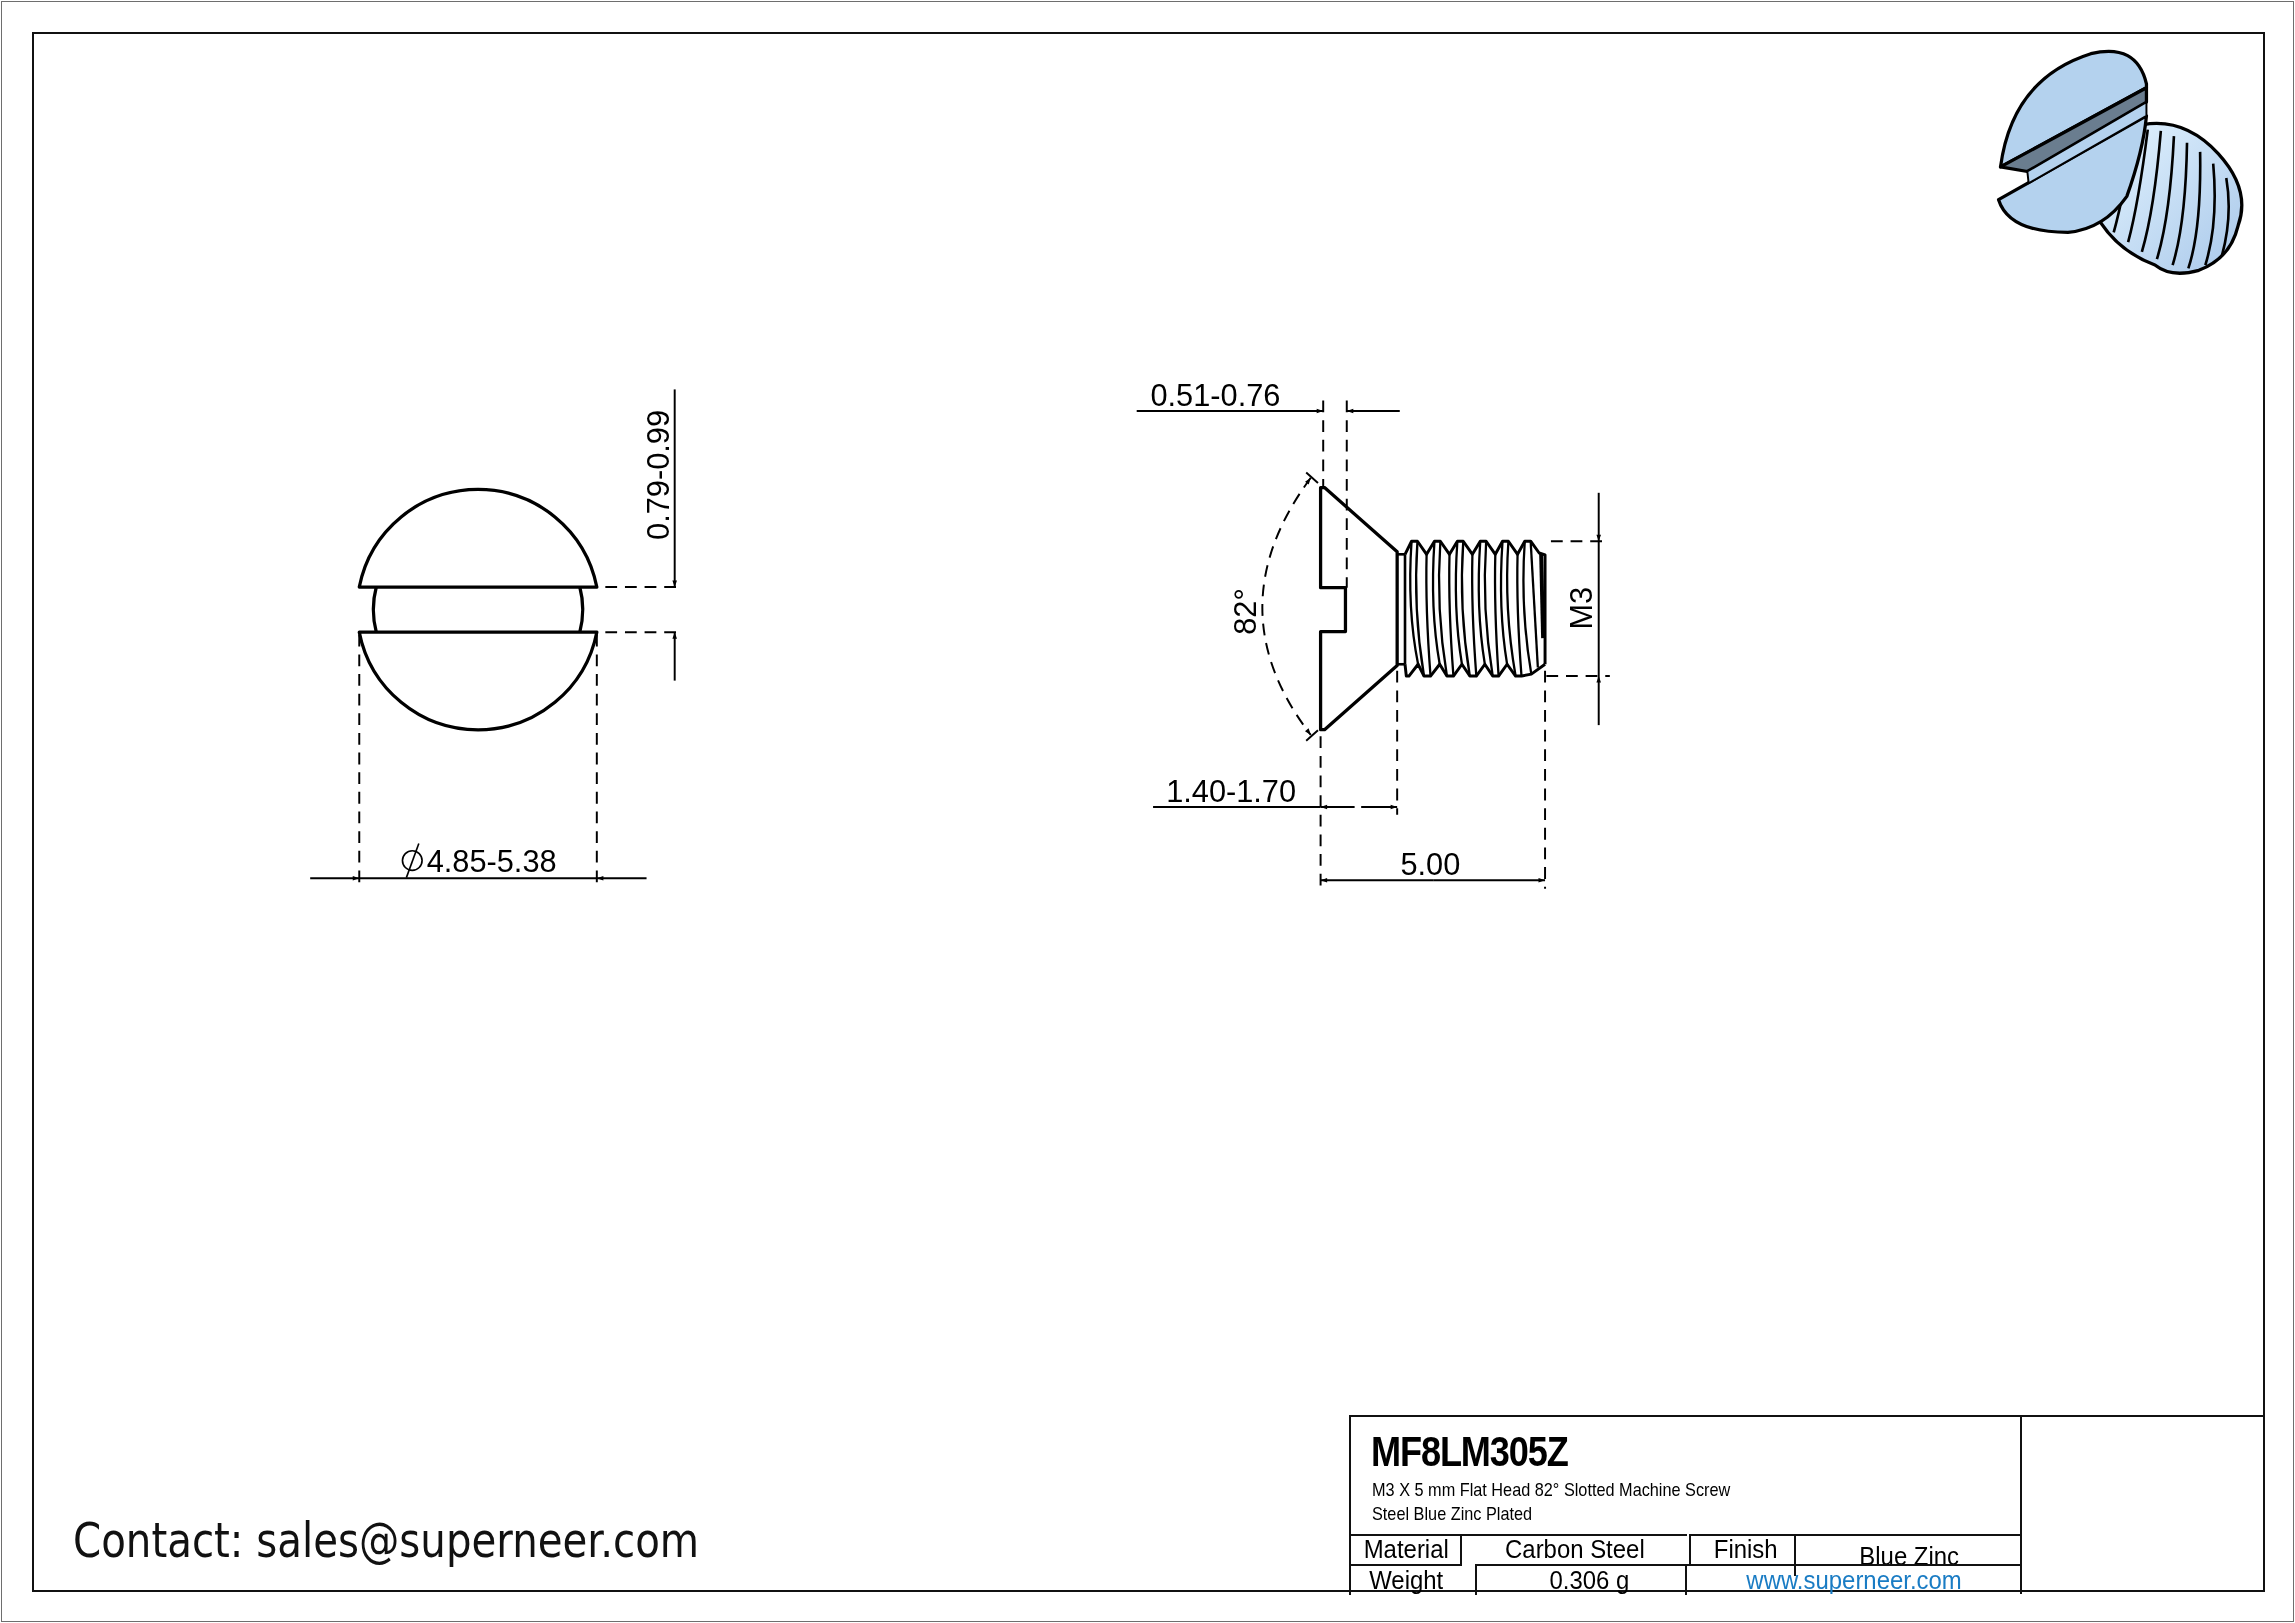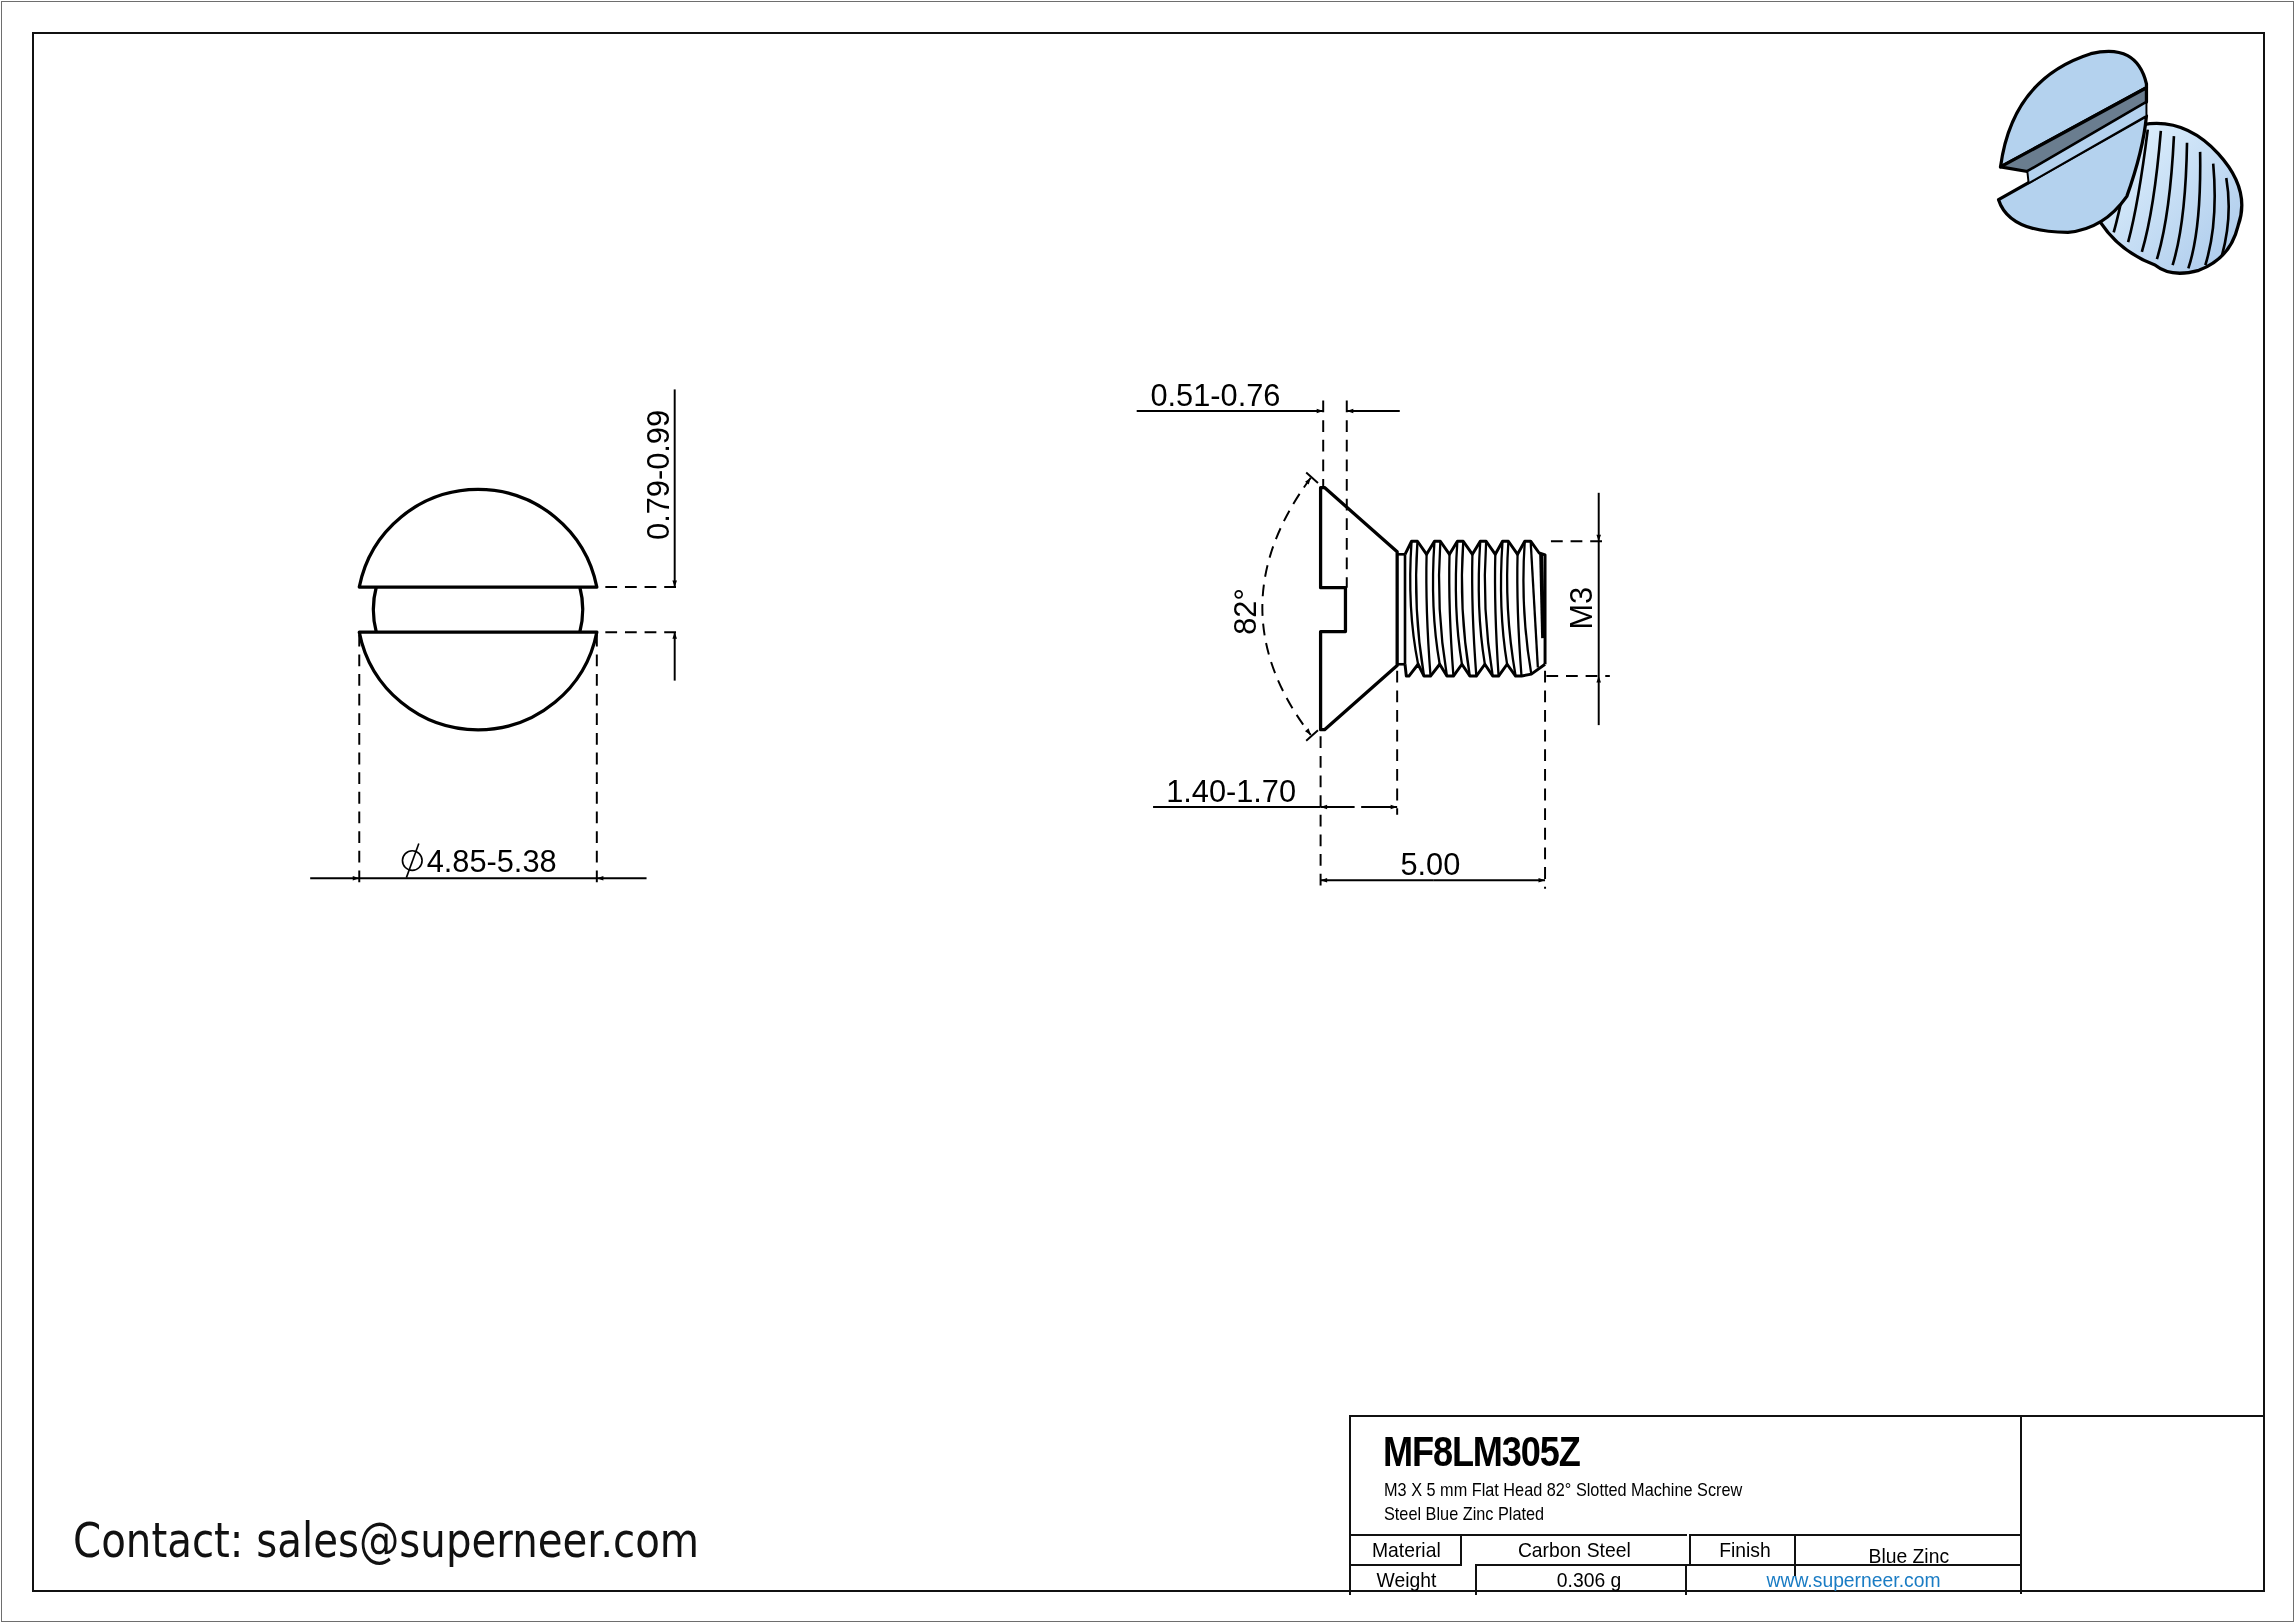--- a/index.html
+++ b/index.html
@@ -4,26 +4,26 @@
 <style>
   html, body { margin: 0; padding: 0; background: #ffffff; }
   body { width: 2295px; height: 1623px; position: relative; overflow: hidden; font-family: "Liberation Sans", sans-serif; }
   #sheet { position: absolute; left: 0; top: 0; width: 2295px; height: 1623px; }
   .outer { position: absolute; left: 0.7px; top: 0.7px; width: 2293px; height: 1621px; border: 1.3px solid #6e6e6e; box-sizing: border-box; }
   .frame { position: absolute; left: 32px; top: 32px; width: 2233px; height: 1560px; border: 2px solid #111; box-sizing: border-box; }
   svg.drawing { position: absolute; left: 0; top: 0; }
   .dimtxt { font-family: "Liberation Sans", sans-serif; font-size: 47px; fill: #000; }
   
   .tb { position: absolute; left: 1349px; top: 1415px; width: 915px; height: 177px; border-top: 2px solid #111; border-left: 2px solid #111; box-sizing: border-box; }
-  .tb-main { position: absolute; left: 16px; top: 0; width: 669px; height: 118px; }
+  .tb-main { position: absolute; left: 4px; top: 0; width: 669px; height: 118px; }
   .tb-title { position: absolute; left: 15.7px; top: 10.5px; font-family: "Liberation Sans", sans-serif; font-weight: bold; font-size: 42px; letter-spacing: -1.3px; transform: scaleX(0.86); transform-origin: left top; color: #000; white-space: nowrap; }
   .tb-desc1 { position: absolute; left: 17px; top: 63px; font-size: 17.7px; color: #000; white-space: nowrap; transform: scaleX(0.92); transform-origin: left top; }
   .tb-desc2 { position: absolute; left: 17px; top: 87px; font-size: 17.7px; color: #000; white-space: nowrap; transform: scaleX(0.92); transform-origin: left top; }
   .tb-grid { position: absolute; left: -2px; top: 117px; width: 673px; height: 60px; }
-  .cell { position: absolute; box-sizing: border-box; border-top: 2px solid #111; border-left: 2px solid #111; display: flex; align-items: center; justify-content: center; font-size: 21px; color: #000; }
+  .cell { position: absolute; box-sizing: border-box; border-top: 2px solid #111; border-left: 2px solid #111; display: flex; align-items: center; justify-content: center; font-size: 26px; color: #000; }
   .cell span { transform: scaleX(0.92); display: inline-block; white-space: nowrap; }
   .cell.link span { color: #1a7cc4; }
   .tb-vsep { position: absolute; left: 669px; top: -2px; width: 2px; height: 179px; background: #111; }
   .logo { position: absolute; left: 671px; top: 0; width: 244px; height: 177px; }
   .logo-word { position: absolute; left: 31px; top: 129px; font-family: "DejaVu Sans", sans-serif; font-weight: bold; font-size: 26px; color: #1a95dc; letter-spacing: 0.7px; white-space: nowrap; }
   .contact { position: absolute; left: 73px; top: 1512px; font-family: "DejaVu Sans", sans-serif; font-size: 48px; color: #111; white-space: nowrap; transform: scaleX(0.84); transform-origin: left top; }
 </style>
 </head>
 <body>
 

